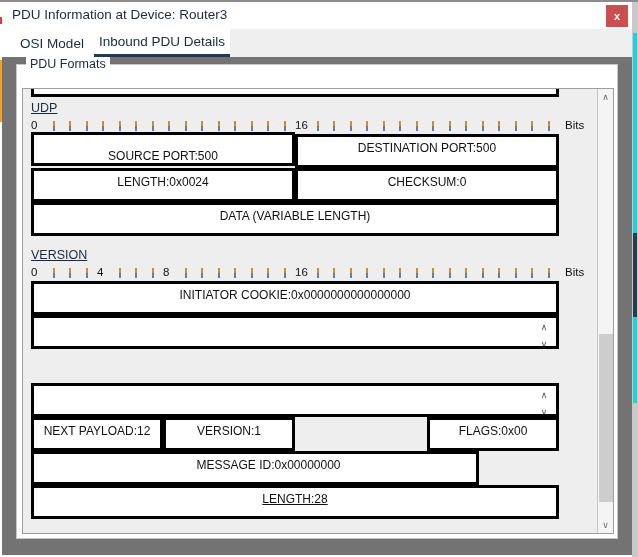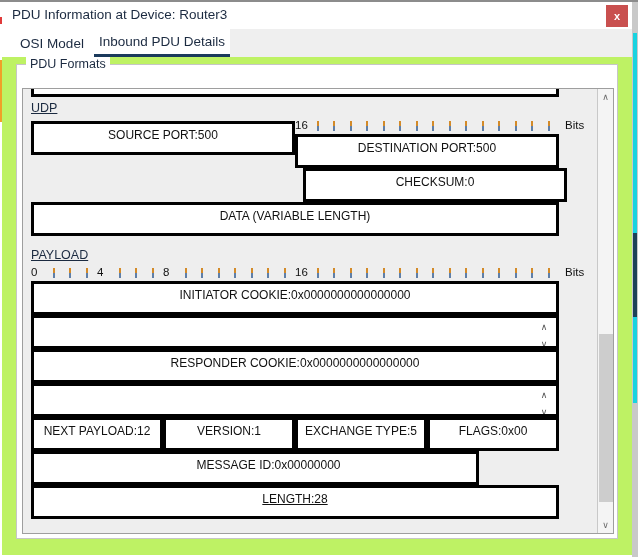--- a/index.html
+++ b/index.html
@@ -27,21 +27,21 @@
   #bg-cyan-b { position:absolute; right:1px; top:317px; width:4px; height:86px; background:#19d3e0; }
   #bg-red-pip{ position:absolute; left:0px; top:17px; width:3px; height:7px; background:#e03a3a; }
   #bg-orange { position:absolute; left:0px; top:60px; width:3px; height:62px; background:#f0a028; }
   #bg-topbar { position:absolute; left:0; top:0; width:638px; height:2px; background:#8c8c8c; }
 
   
   #window {
     position: absolute;
     left: 2px; top: 2px;
     width: 630px; height: 553px;
-    background: #bef264;
+    background: #737373;
     box-sizing: border-box;
   }
 
   
   #titlebar {
     position: relative;
     height: 27px;
     background: #ffffff;
   }
   #title-text {
@@ -295,33 +295,36 @@
           <span class="tick" style="left: 401px;"></span>
           <span class="tick" style="left: 417.5px;"></span>
           <span class="tick" style="left: 434px;"></span>
           <span class="tick" style="left: 450.5px;"></span>
           <span class="tick" style="left: 467px;"></span>
           <span class="tick" style="left: 483.5px;"></span>
           <span class="tick" style="left: 500px;"></span>
           <span class="tick" style="left: 516.5px;"></span>
           <span class="bits-label" style="left: 534px;">Bits</span>
         </div>
-        <div class="fbox" style="left: 8px; top: 32px; width: 264px; height: 34px;">
+        <div class="fbox" style="left: 8px; top: 43px; width: 264px; height: 34px; align-items: flex-end;">
           <span>SOURCE PORT:500</span>
         </div>
         <div class="fbox" style="left: 272px; top: 45px; width: 264px; height: 34px;">
           <span>DESTINATION PORT:500</span>
         </div>
-        <div class="fbox" style="left: 280px; top: 79px; width: 264px; height: 34px;">
+        <div class="fbox" style="left: 8px; top: 79px; width: 264px; height: 34px;">
+          <span>LENGTH:0x0024</span>
+        </div>
+        <div class="fbox" style="left: 272px; top: 79px; width: 264px; height: 34px;">
           <span>CHECKSUM:0</span>
         </div>
         <div class="fbox" style="left: 8px; top: 113px; width: 528px; height: 34px;">
           <span>DATA (VARIABLE LENGTH)</span>
         </div>
-        <div class="proto-label" style="left: 8px; top: 159px;">PAYLOAD</div>
+        <div class="proto-label" style="left: 8px; top: 159px;">VERSION</div>
         <div class="ruler" style="left: 8px; top: 176px; width: 568px;">
           <span class="rl" style="left: 0px;">0</span>
           <span class="tick" style="left: 21.5px;"></span>
           <span class="tick" style="left: 38px;"></span>
           <span class="tick" style="left: 54.5px;"></span>
           <span class="rl" style="left: 66px;">4</span>
           <span class="tick" style="left: 87.5px;"></span>
           <span class="tick" style="left: 104px;"></span>
           <span class="tick" style="left: 120.5px;"></span>
           <span class="rl" style="left: 132px;">8</span>
@@ -353,39 +356,33 @@
         <div class="fbox" style="left: 8px; top: 192px; width: 528px; height: 34px;">
           <span>INITIATOR COOKIE:0x0000000000000000</span>
         </div>
         <div class="fbox" style="left: 8px; top: 226px; width: 528px; height: 34px;">
           <span></span>
           <div class="spinbox">
             <div>∧</div>
             <div>∨</div>
           </div>
         </div>
-        <div class="fbox" style="left: 8px; top: 260px; width: 528px; height: 34px;">
-          <span>RESPONDER COOKIE:0x0000000000000000</span>
-        </div>
         <div class="fbox" style="left: 8px; top: 294px; width: 528px; height: 34px;">
           <span></span>
           <div class="spinbox">
             <div>∧</div>
             <div>∨</div>
           </div>
         </div>
         <div class="fbox" style="left: 8px; top: 328px; width: 132px; height: 34px;">
           <span>NEXT PAYLOAD:12</span>
         </div>
         <div class="fbox" style="left: 140px; top: 328px; width: 132px; height: 34px;">
           <span>VERSION:1</span>
         </div>
-        <div class="fbox" style="left: 272px; top: 328px; width: 132px; height: 34px;">
-          <span>EXCHANGE TYPE:5</span>
-        </div>
         <div class="fbox" style="left: 404px; top: 328px; width: 132px; height: 34px;">
           <span>FLAGS:0x00</span>
         </div>
         <div class="fbox" style="left: 8px; top: 362px; width: 448px; height: 34px; padding-left: 27px;">
           <span>MESSAGE ID:0x00000000</span>
         </div>
         <div class="fbox" style="left: 8px; top: 396px; width: 528px; height: 34px; text-decoration: underline;">
           <span>LENGTH:28</span>
         </div>
       </div>

